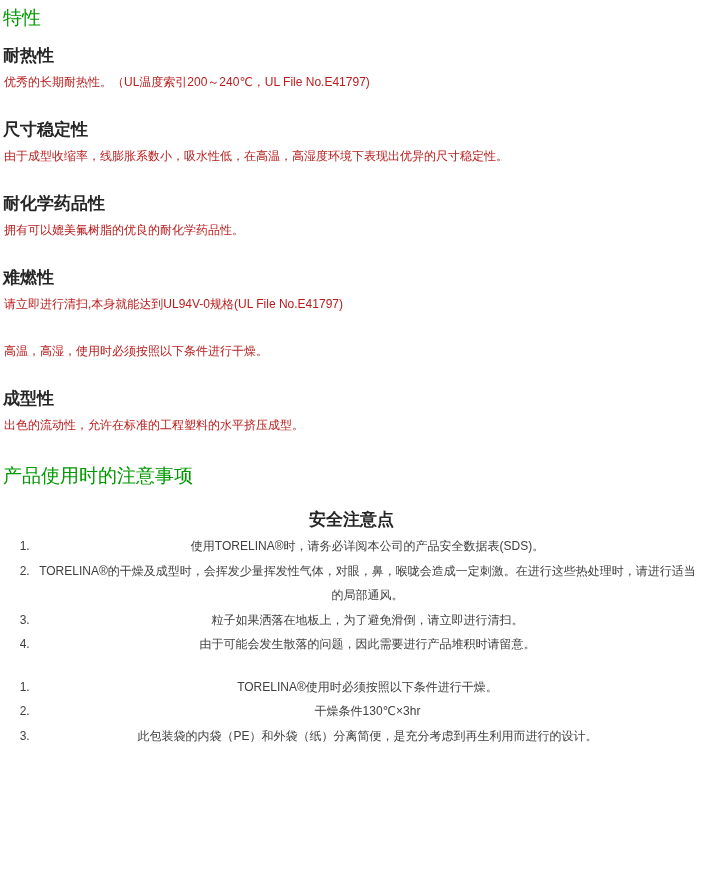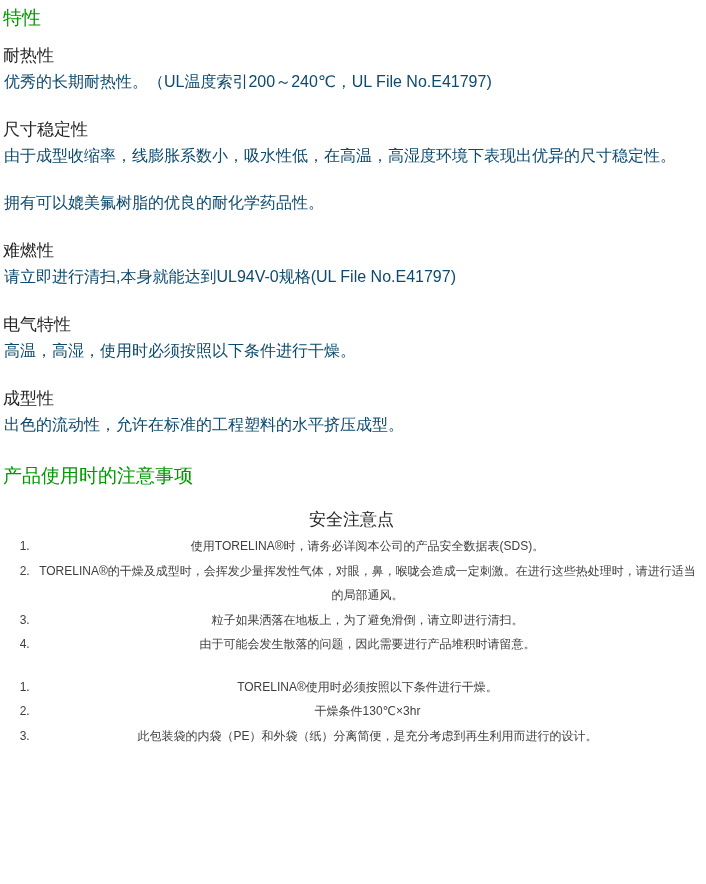--- a/index.html
+++ b/index.html
@@ -21,30 +21,30 @@
     margin: 0;
     font-size: 19px;
     line-height: 23px;
     font-weight: normal;
     color: #009900;
   }
   h3.sub-title {
     margin: 0;
     font-size: 17px;
     line-height: 21px;
-    font-weight: normal;
+    font-weight: bold;
     color: #262626;
   }
   .feature { margin-top: 27px; }
   h2.section-title + .feature { margin-top: 16px; }
   .feature p {
     margin: 6px 0 0 1px;
-    font-size: 16px;
+    font-size: 12px;
     line-height: 20px;
-    color: #0c4a6e;
+    color: #b91c1c;
   }
   section.precautions { margin-top: 29px; }
   .subsection { margin-top: 18px; text-align: center; }
   h2.section-title + .subsection { margin-top: 22px; }
   .subsection ol {
     margin: 4px 0 0 0;
     padding: 0 0 0 30px;
     font-size: 12px;
     line-height: 24.5px;
     color: #404040;
@@ -64,31 +64,31 @@
       <h3 class="sub-title">耐热性</h3>
       <p>优秀的长期耐热性。（UL温度索引200～240℃，UL File No.E41797)</p>
     </div>
 
     <div class="feature">
       <h3 class="sub-title">尺寸稳定性</h3>
       <p>由于成型收缩率，线膨胀系数小，吸水性低，在高温，高湿度环境下表现出优异的尺寸稳定性。</p>
     </div>
 
     <div class="feature">
+      <h3 class="sub-title">耐化学药品性</h3>
       <p>拥有可以媲美氟树脂的优良的耐化学药品性。</p>
     </div>
 
 
     <div class="feature">
       <h3 class="sub-title">难燃性</h3>
       <p>请立即进行清扫,本身就能达到UL94V-0规格(UL File No.E41797)</p>
     </div>
 
     <div class="feature">
-      <h3 class="sub-title">电气特性</h3>
       <p>高温，高湿，使用时必须按照以下条件进行干燥。</p>
     </div>
 
     <div class="feature">
       <h3 class="sub-title">成型性</h3>
       <p>出色的流动性，允许在标准的工程塑料的水平挤压成型。</p>
     </div>
   </section>
 
   <section class="precautions">

